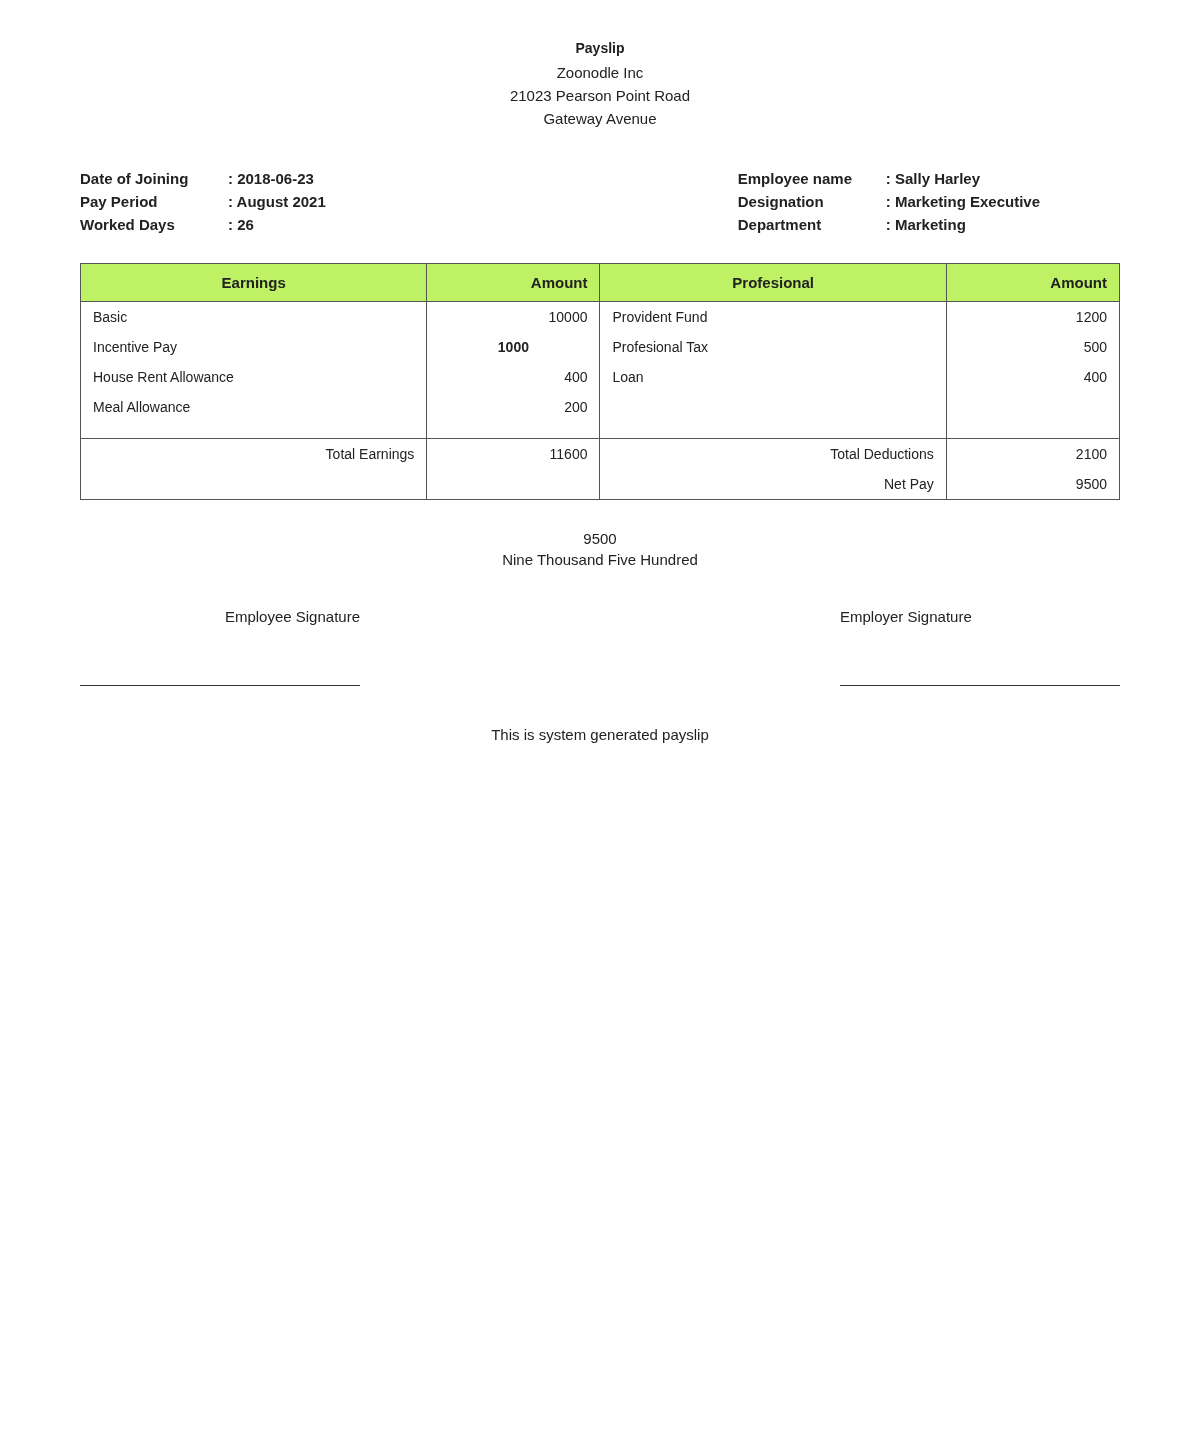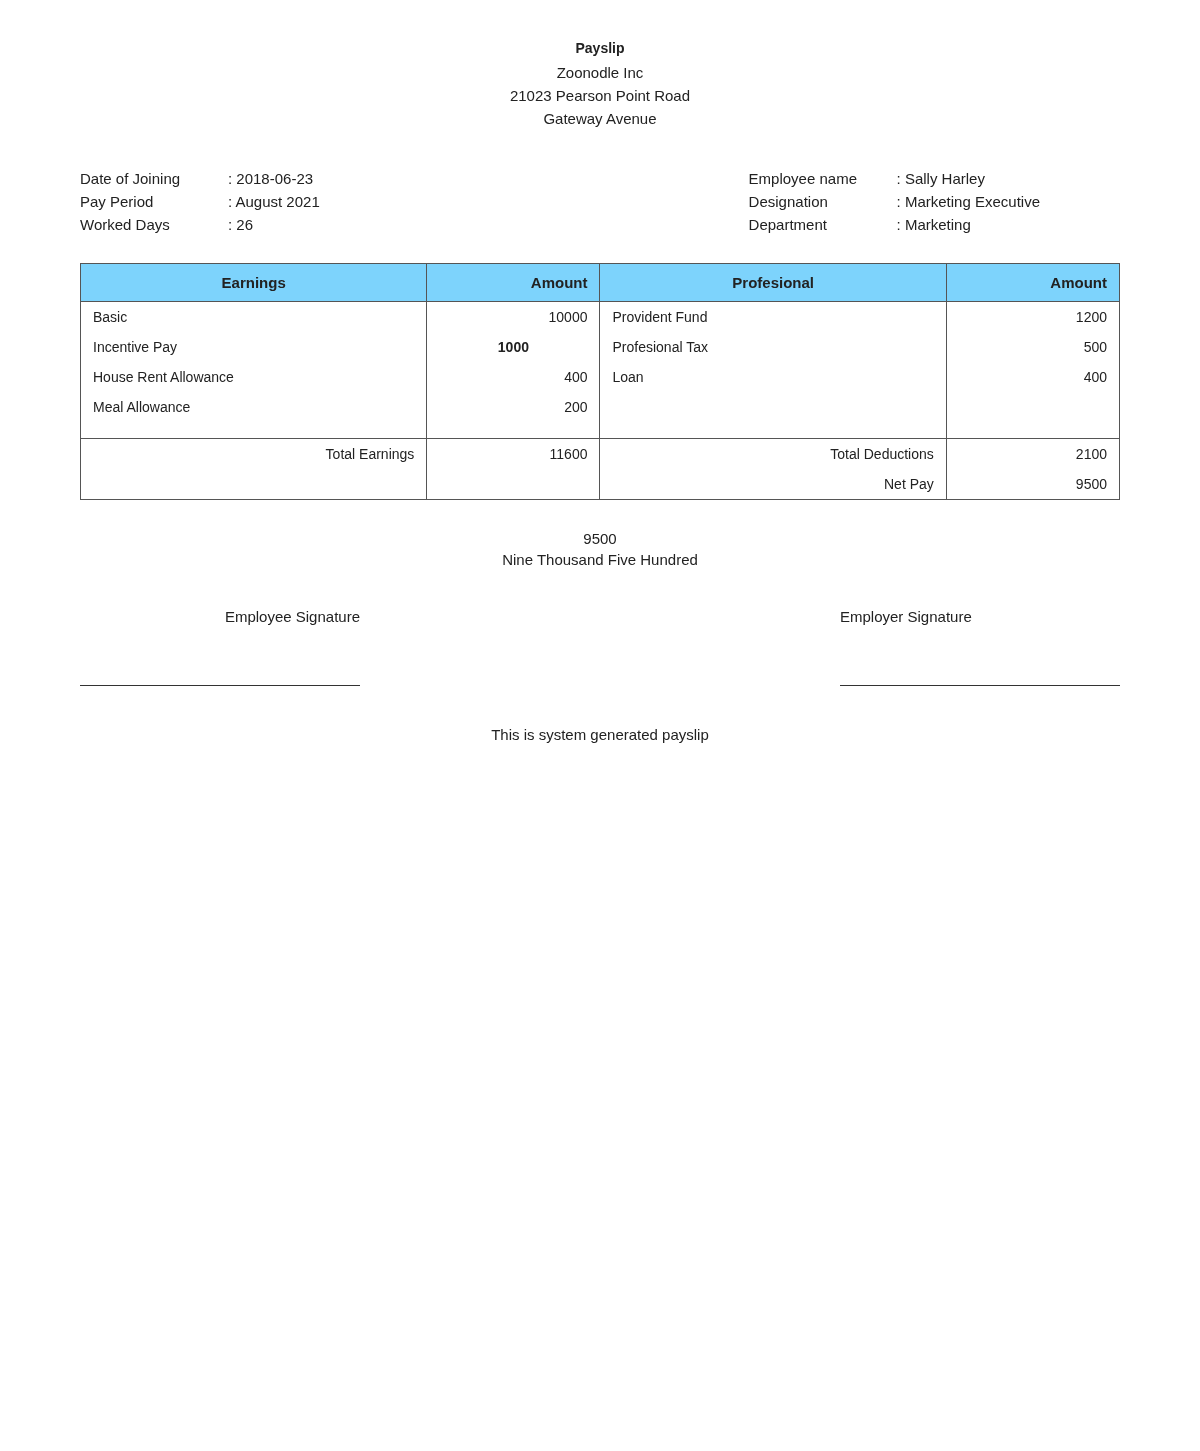--- a/index.html
+++ b/index.html
@@ -47,20 +47,21 @@
 
     .info-left, .info-right {
       display: flex;
       flex-direction: column;
       gap: 6px;
     }
 
     .info-row {
       display: flex;
       gap: 8px;
+      font-weight: bold;
     }
 
     .info-label {
       min-width: 140px;
       font-size: 15px;
     }
 
     .info-value {
       font-size: 15px;
     }
@@ -69,21 +70,21 @@
       margin: 20px 0 30px 0;
     }
 
     table {
       width: 100%;
       border-collapse: collapse;
       border: 1.5px solid #555;
     }
 
     table th {
-      background: #7dd3fc;
+      background: #bef264;
       font-weight: bold;
       font-size: 15px;
       padding: 10px 12px;
       border: 1.5px solid #555;
       text-align: center;
     }
 
     table td {
       padding: 7px 12px;
       border-right: 1.5px solid #555;

